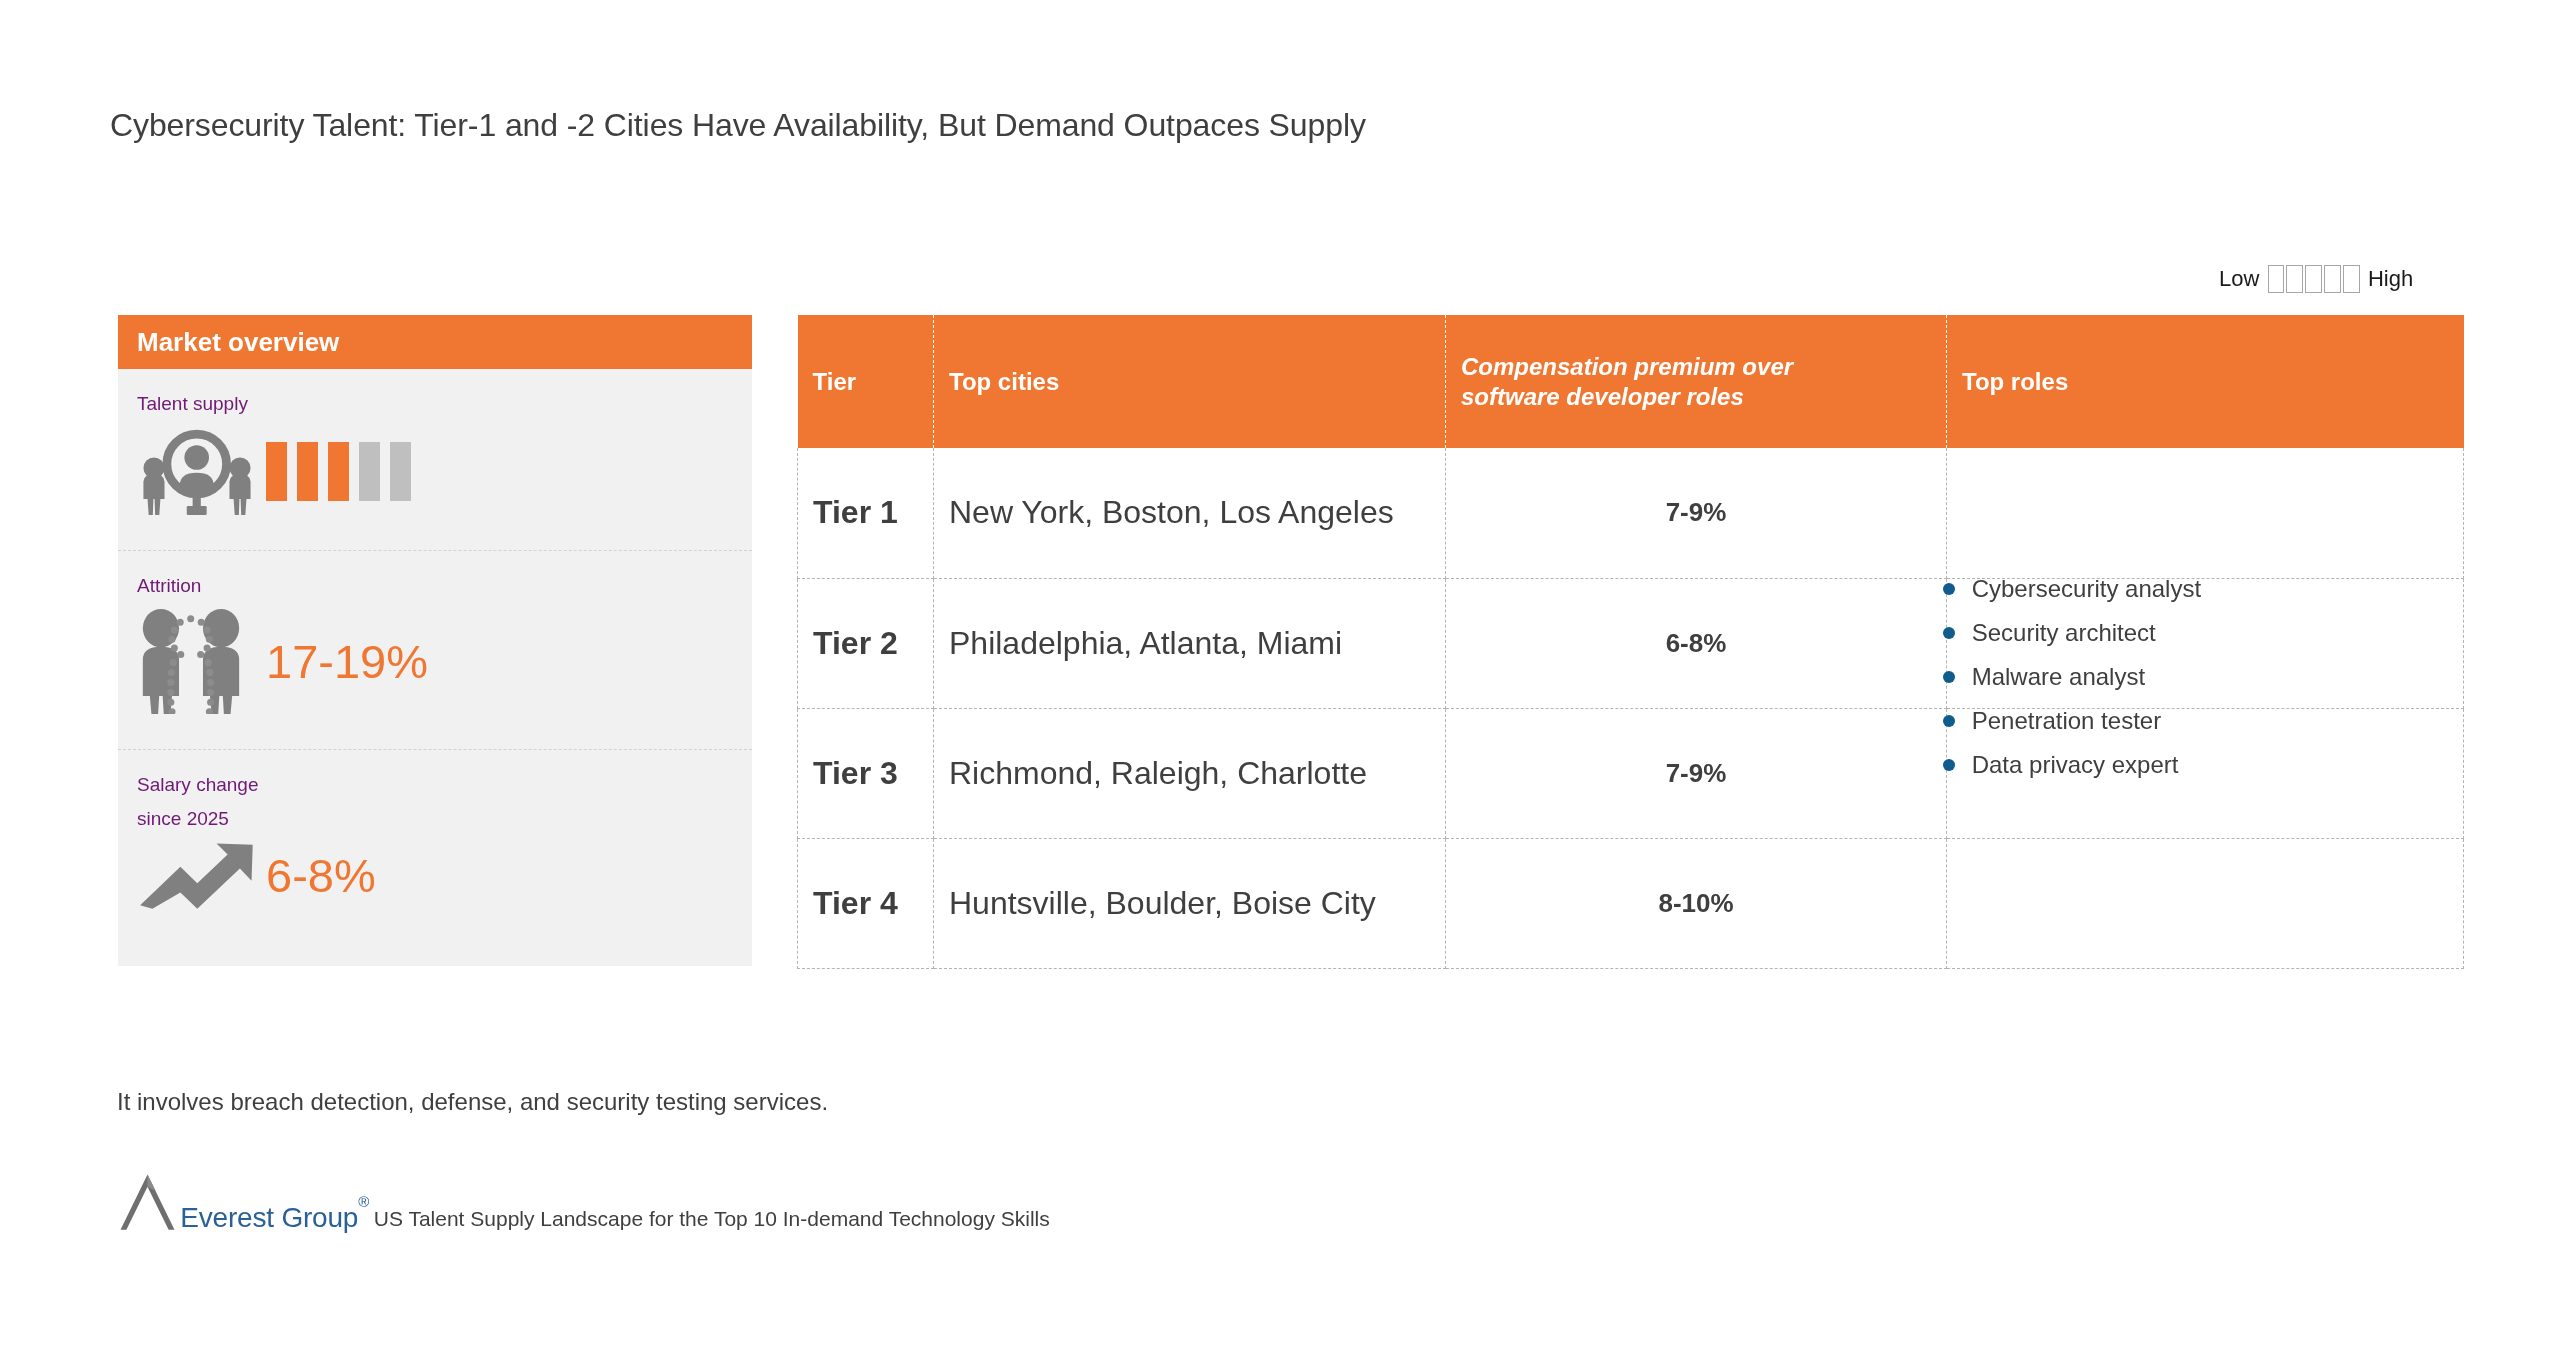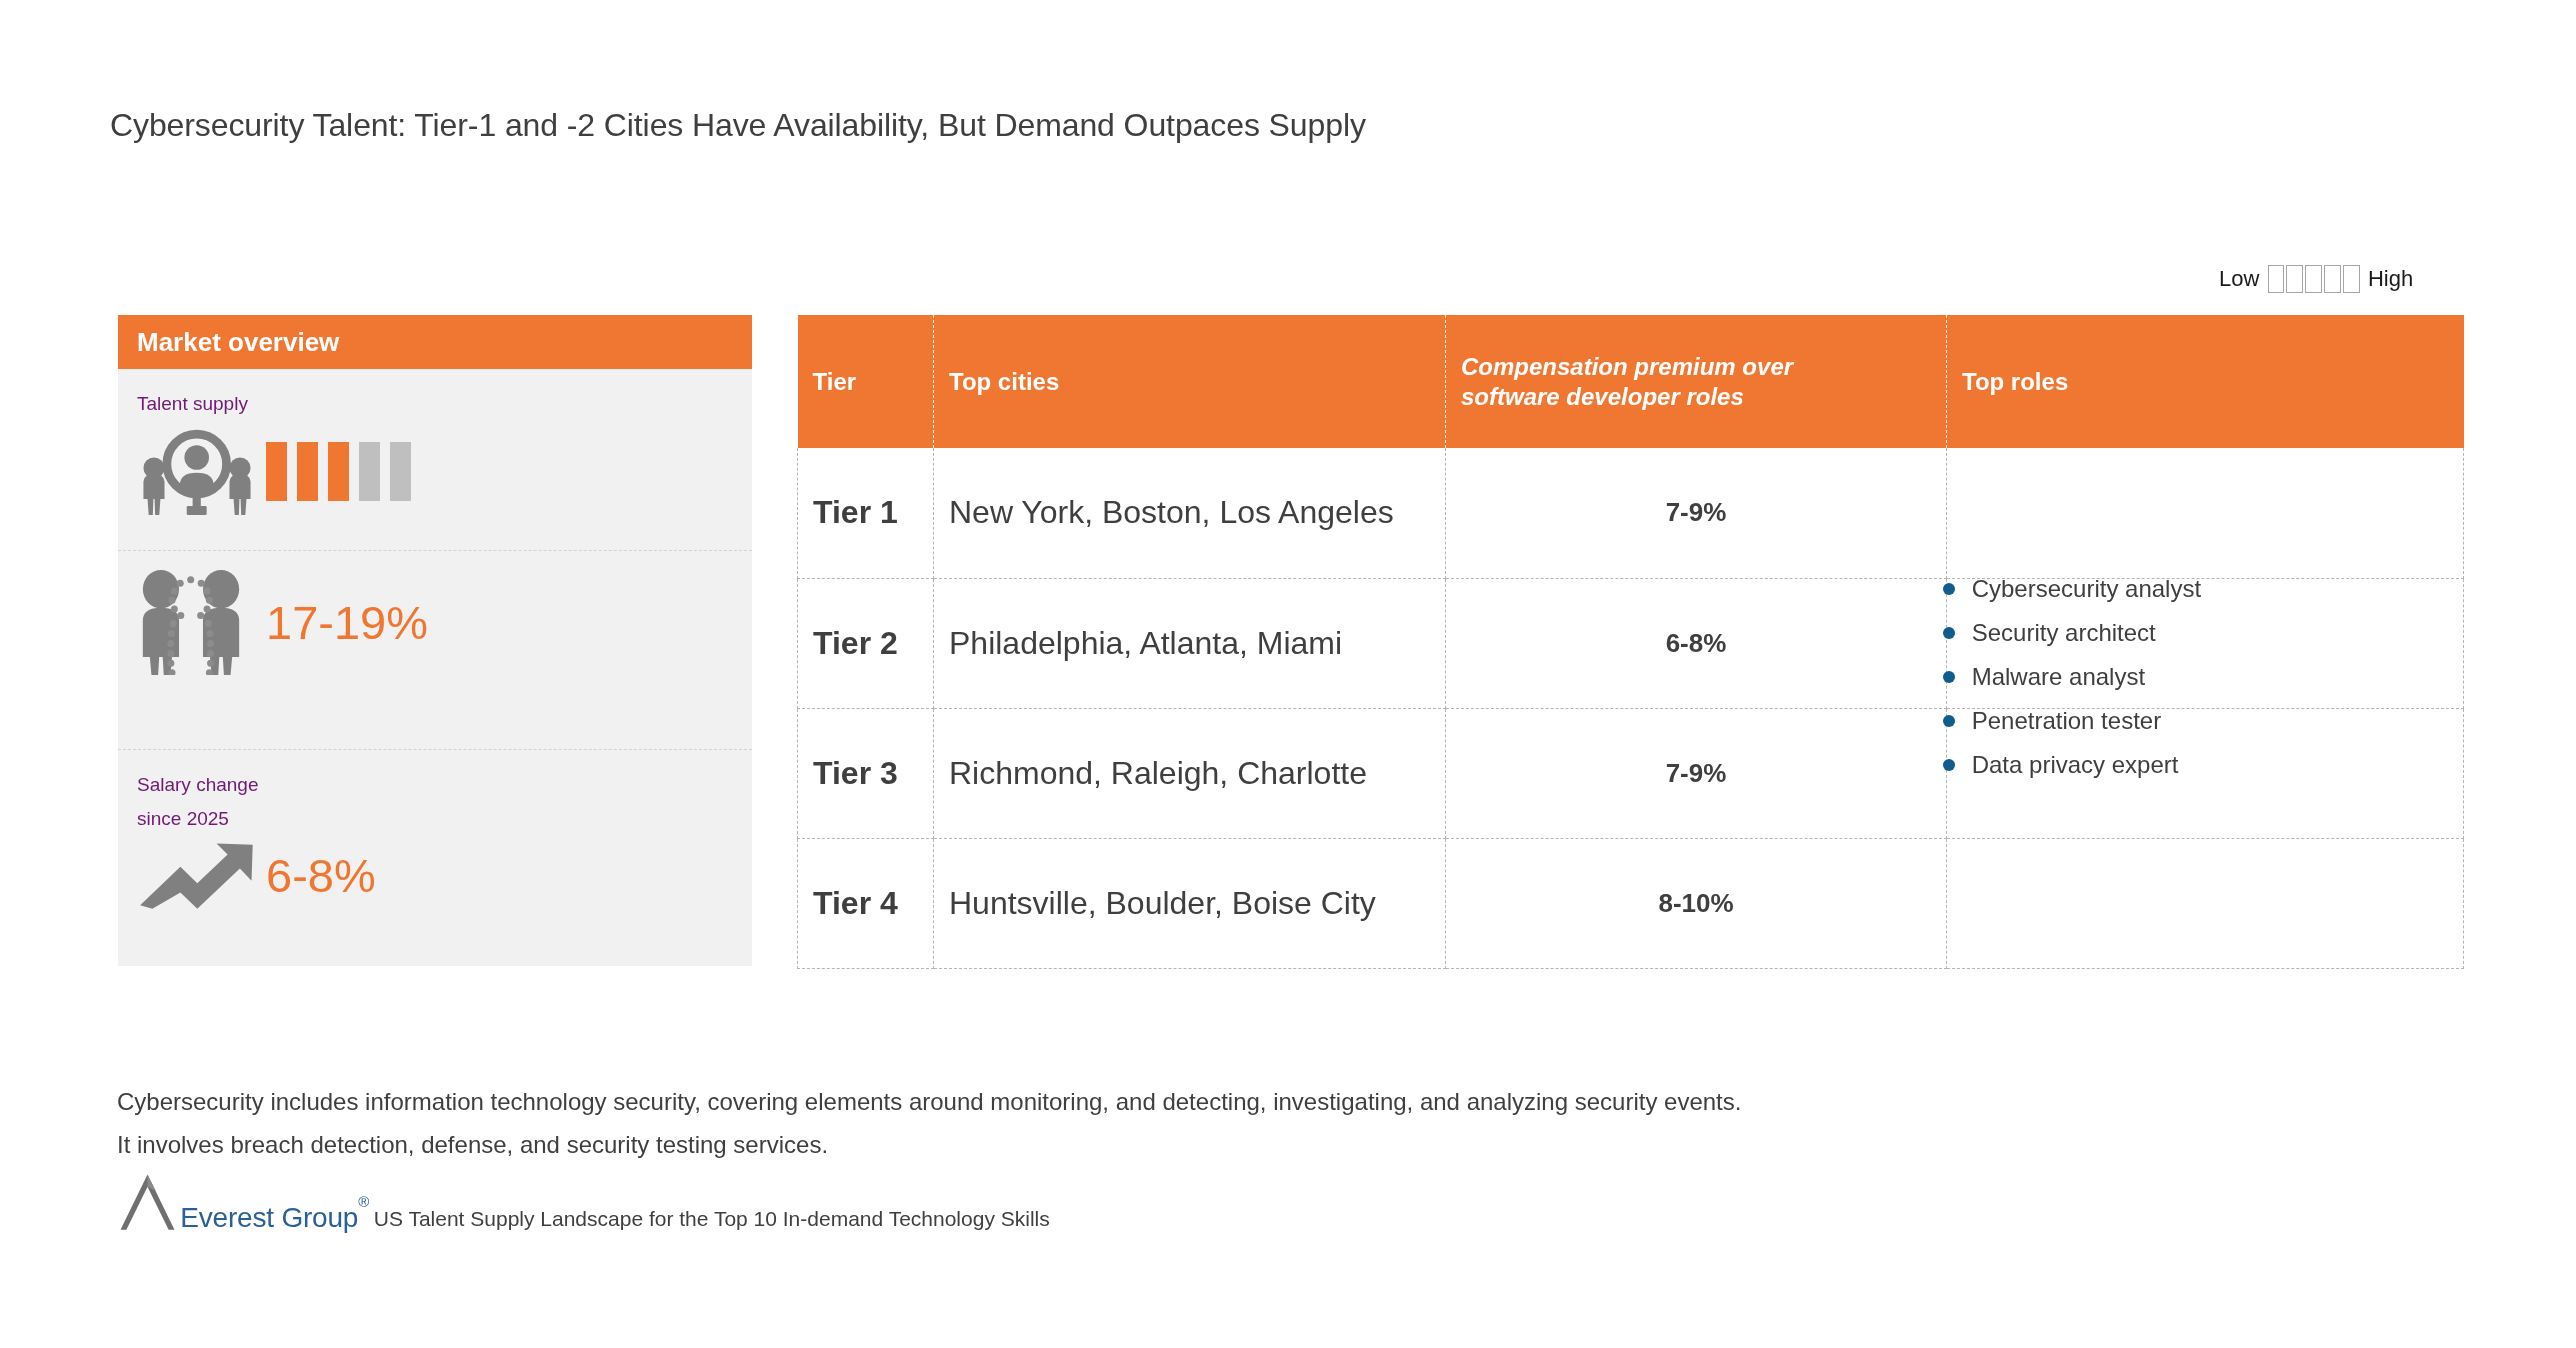--- a/index.html
+++ b/index.html
@@ -284,20 +284,21 @@
         <i class="on"></i>
         <i class="on"></i>
         <i class="on"></i>
         <i class="off"></i>
         <i class="off"></i>
       </div>
     </div>
   </div>
 
   <div class="mo-block" style="height:199px;">
+    <div class="mo-label">Attrition</div>
     <div class="mo-body" style="margin-top:1.2px;">
       <div style="width:129px;">
         <svg width="108" height="108" viewBox="0 0 185 185">
 
           <ellipse class="gf" cx="41" cy="38" rx="31" ry="33"></ellipse>
           <path class="gf" d="M10 92 q0-22 31-22 q31 0 31 22 l0 62 l-12 0 l-3 34 l-11 0 l-2 -34 l-6 0 l-2 34 l-11 0 l-3 -34 l-12 0 z"></path>
 
           <ellipse class="gf" cx="144" cy="38" rx="31" ry="33"></ellipse>
           <path class="gf" d="M113 92 q0-22 31-22 q31 0 31 22 l0 62 l-12 0 l-3 34 l-11 0 l-2 -34 l-6 0 l-2 34 l-11 0 l-3 -34 l-12 0 z"></path>
 
@@ -410,21 +411,20 @@
       <span class="dot"></span>
       <span>Penetration tester</span>
     </li>
   <li>
       <span class="dot"></span>
       <span>Data privacy expert</span>
     </li>
 </ul>
 
 <div id="footnote">
-  <div>Cybersecurity includes information technology security, covering elements around monitoring, and detecting, investigating, and analyzing security events.</div>
   <div>It involves breach detection, defense, and security testing services.</div>
 </div>
 
 <div id="source-row">
   <span id="eg-logo">
     <svg width="61" height="61" viewBox="0 0 104 104">
       <path d="M52 6 L98 100 L88 100 L52 27 L16 100 L6 100 Z" fill="#6f6f6f"></path>
       <path d="M52 6 L66 34 L52 27 Z" fill="#8a8a8a"></path>
     </svg>
   </span>

